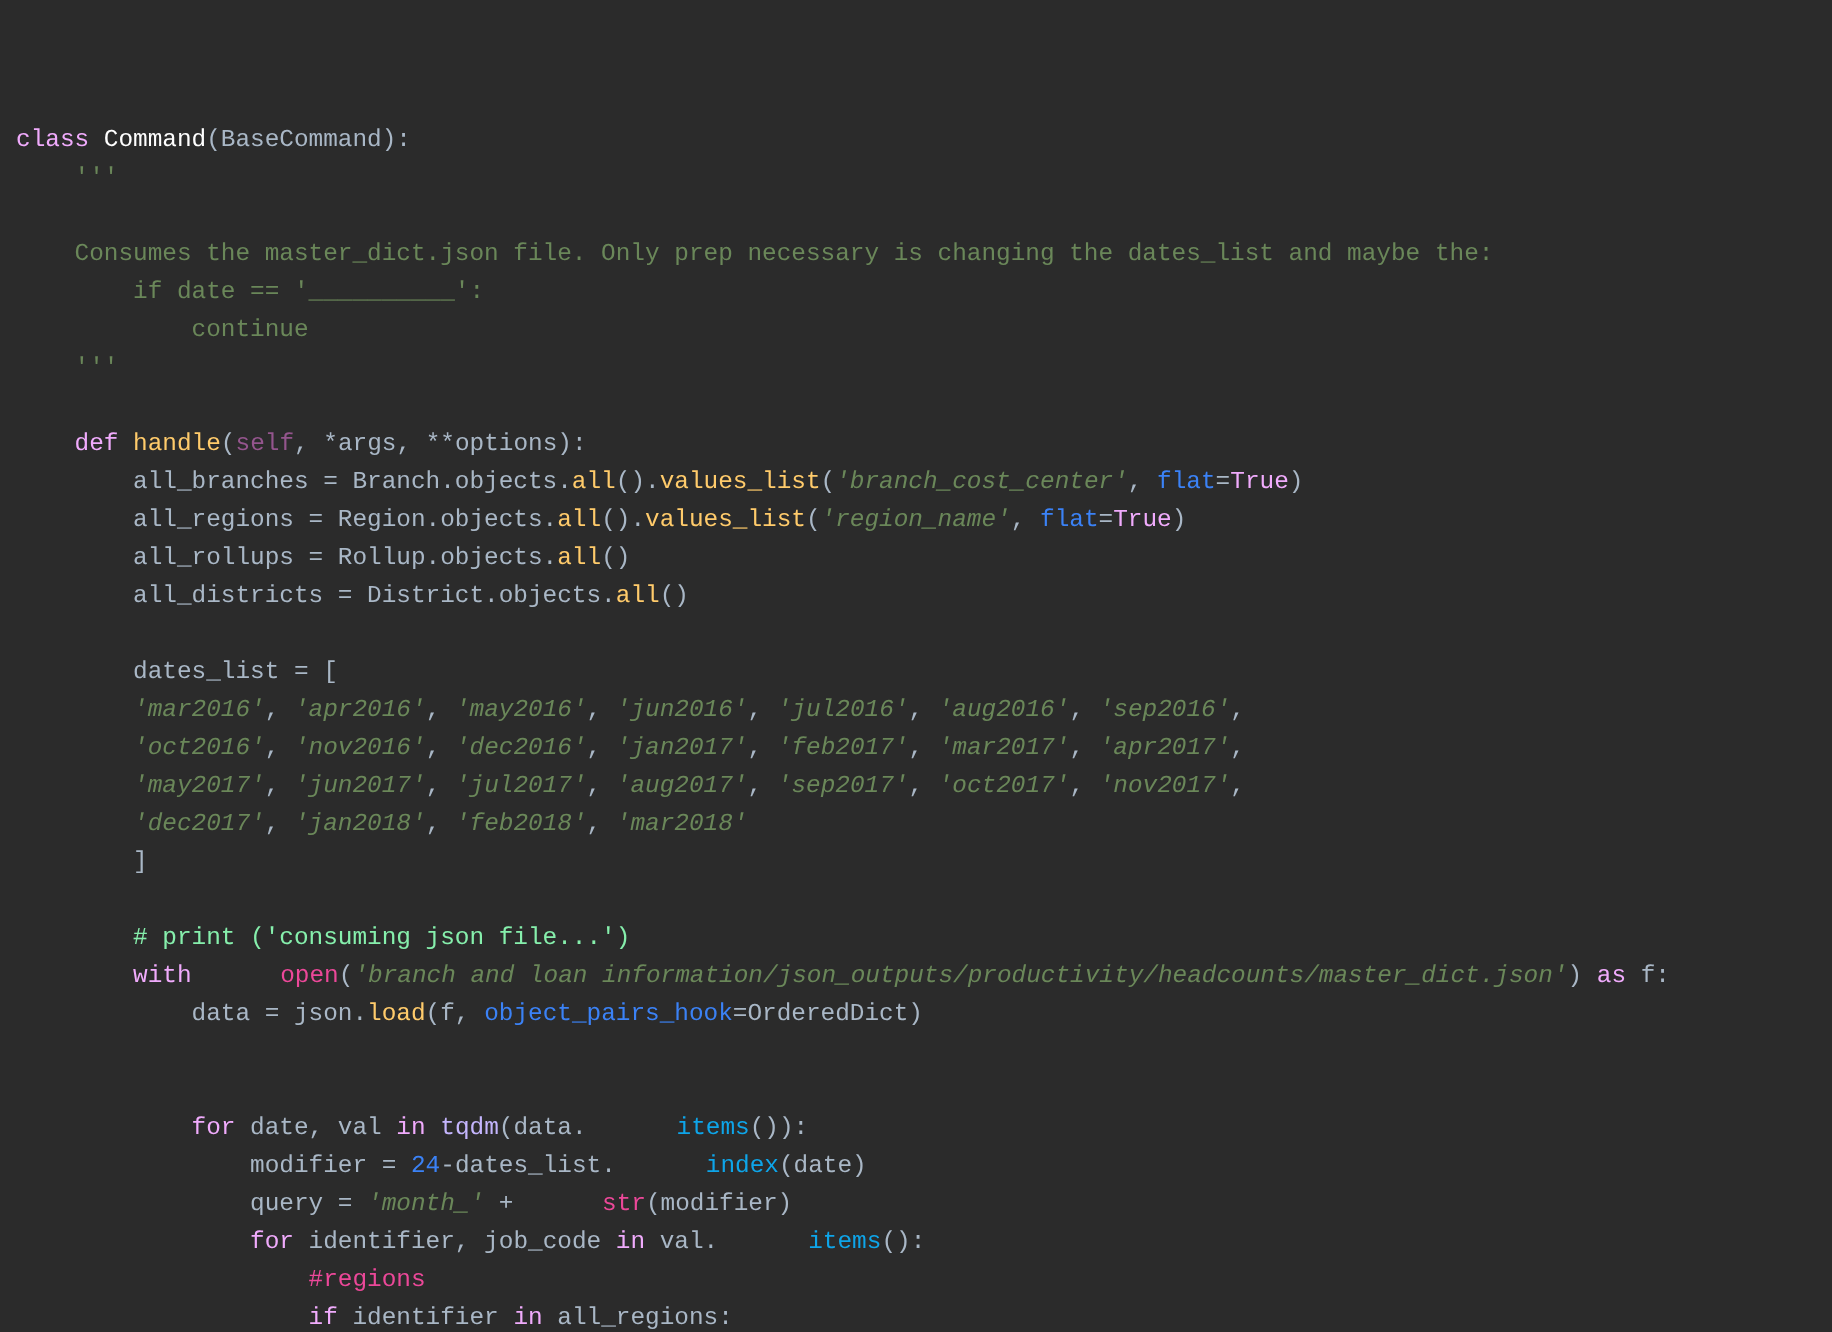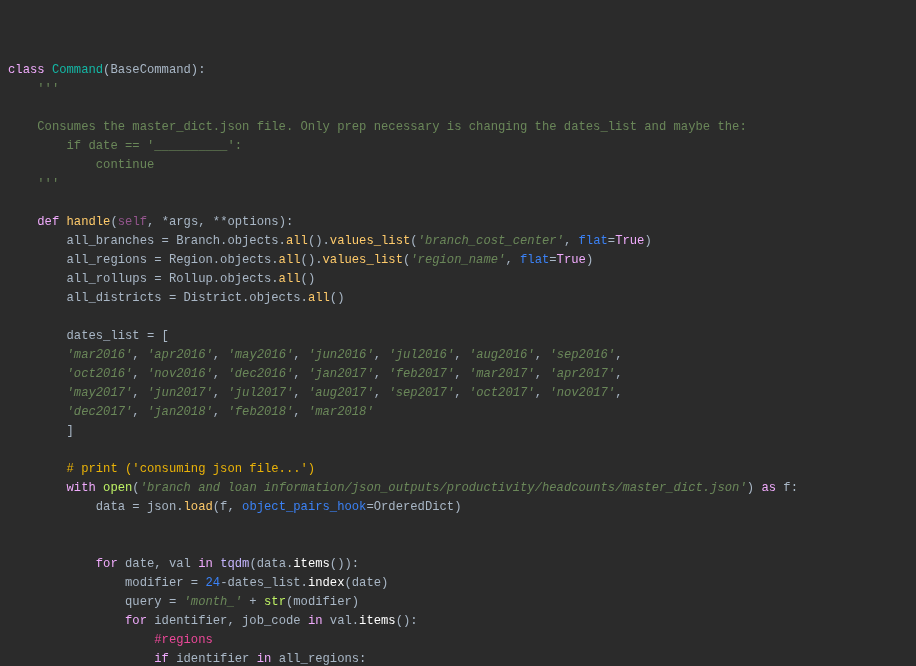--- a/index.html
+++ b/index.html
@@ -8,31 +8,31 @@
     background: #2b2b2b;
     font-family: Consolas, "Courier New", monospace;
     font-size: 12.2px;
     line-height: 19px;
     color: #a9b7c6;
     white-space: pre;
     overflow-x: auto;
     width: 900px;
   }
   .kw   { color: #f0abfc; }      
-  .cls  { color: #14b8a6; }      
+  .cls  { color: #ffffff; }      
   .fn   { color: #ffcb6b; font-family: Liberation Mono, monospace; }      
   .fn2  { color: #c4b5fd; }      
   .str  { color: #6a8759; font-style: italic; }      
   .self { color: #94558d; }      
   .prop { color: #3b82f6; }      
-  .call { color: #ffffff; }      
-  .red  { color: #eab308; }      
+  .call { color: #0ea5e9; margin-left: 45px; }      
+  .red  { color: #86efac; }      
   .num  { color: #3b82f6; }      
   .red2 { color: #ec4899; }      
-  .builtin { color: #bef264; }   
+  .builtin { color: #ec4899; margin-left: 37px; }   
   .doc  { color: #6a8759; }
 </style>
 </head>
 <body>
 
 
 <div id="code"><div><span class="kw">class </span><span class="cls">Command</span><span></span><span>(BaseCommand):</span></div><div><span>    </span><span class="doc">'''</span></div><div>&nbsp;</div><div><span>    </span><span class="doc">Consumes the master_dict.json file. Only prep necessary is changing the dates_list and maybe the:</span></div><div><span>        </span><span class="doc">if date == '__________':</span></div><div><span>            </span><span class="doc">continue</span></div><div><span>    </span><span class="doc">'''</span></div><div>&nbsp;</div><div><span>    </span><span class="kw">def </span><span class="fn">handle</span><span>(</span><span class="self">self</span><span>, *args, **options):</span></div><div><span>        all_branches = Branch.objects.</span><span class="fn">all</span><span>().</span><span class="fn">values_list</span><span>(</span><span class="str">'branch_cost_center'</span><span>, </span><span class="prop">flat</span><span>=</span><span class="kw">True</span><span>)</span></div><div><span>        all_regions = Region.objects.</span><span class="fn">all</span><span>().</span><span class="fn">values_list</span><span>(</span><span class="str">'region_name'</span><span>, </span><span class="prop">flat</span><span>=</span><span class="kw">True</span><span>)</span></div><div><span>        all_rollups = Rollup.objects.</span><span class="fn">all</span><span>()</span></div><div><span>        all_districts = District.objects.</span><span class="fn">all</span><span>()</span></div><div>&nbsp;</div><div><span>        dates_list = [</span></div><div><span>        </span><span class="str">'mar2016'</span><span>, </span><span class="str">'apr2016'</span><span>, </span><span class="str">'may2016'</span><span>, </span><span class="str">'jun2016'</span><span>, </span><span class="str">'jul2016'</span><span>, </span><span class="str">'aug2016'</span><span>, </span><span class="str">'sep2016'</span><span>,</span></div><div><span>        </span><span class="str">'oct2016'</span><span>, </span><span class="str">'nov2016'</span><span>, </span><span class="str">'dec2016'</span><span>, </span><span class="str">'jan2017'</span><span>, </span><span class="str">'feb2017'</span><span>, </span><span class="str">'mar2017'</span><span>, </span><span class="str">'apr2017'</span><span>,</span></div><div><span>        </span><span class="str">'may2017'</span><span>, </span><span class="str">'jun2017'</span><span>, </span><span class="str">'jul2017'</span><span>, </span><span class="str">'aug2017'</span><span>, </span><span class="str">'sep2017'</span><span>, </span><span class="str">'oct2017'</span><span>, </span><span class="str">'nov2017'</span><span>,</span></div><div><span>        </span><span class="str">'dec2017'</span><span>, </span><span class="str">'jan2018'</span><span>, </span><span class="str">'feb2018'</span><span>, </span><span class="str">'mar2018'</span></div><div><span>        ]</span></div><div>&nbsp;</div><div><span>        </span><span class="red"># print ('consuming json file...')</span></div><div><span>        </span><span class="kw">with </span><span class="builtin">open</span><span>(</span><span class="str">'branch and loan information/json_outputs/productivity/headcounts/master_dict.json'</span><span>) </span><span class="kw">as </span><span>f:</span></div><div><span>            data = json.</span><span class="fn">load</span><span>(f, </span><span class="prop">object_pairs_hook</span><span>=OrderedDict)</span></div><div>&nbsp;</div><div>&nbsp;</div><div><span>            </span><span class="kw">for </span><span>date, val </span><span class="kw">in </span><span class="fn2">tqdm</span><span>(data.</span><span class="call">items</span><span>()):</span></div><div><span>                modifier = </span><span class="num">24</span><span>-dates_list.</span><span class="call">index</span><span>(date)</span></div><div><span>                query = </span><span class="str">'month_'</span><span> + </span><span class="builtin">str</span><span>(modifier)</span></div><div><span>                </span><span class="kw">for </span><span>identifier, job_code </span><span class="kw">in </span><span>val.</span><span class="call">items</span><span>():</span></div><div><span>                    </span><span class="red2">#regions</span></div><div><span>                    </span><span class="kw">if </span><span>identifier </span><span class="kw">in </span><span>all_regions:</span></div></div>
 
 
 

